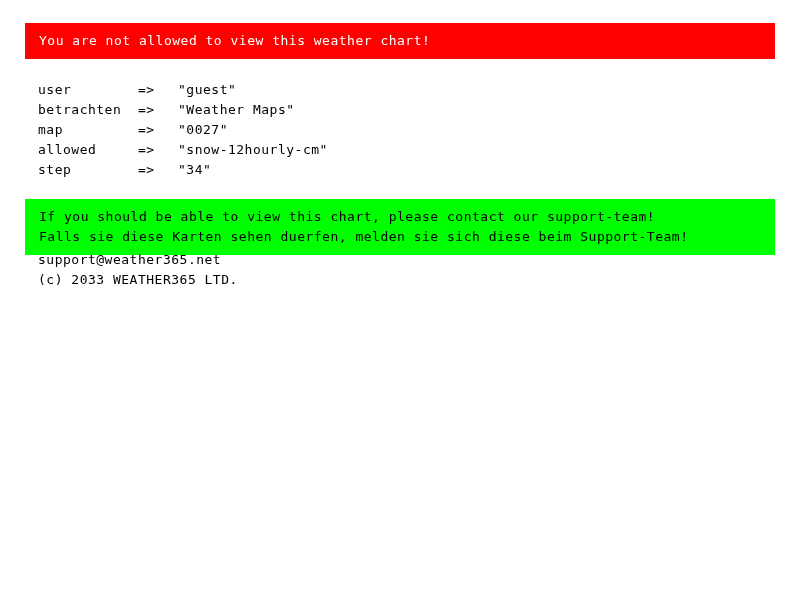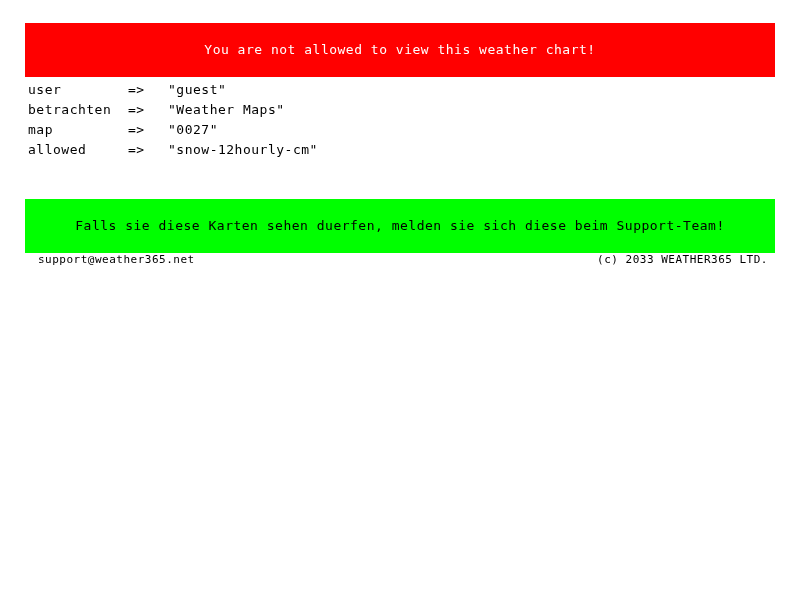--- a/index.html
+++ b/index.html
@@ -18,42 +18,41 @@
   .page {
     position: relative;
     width: 800px;
     height: 600px;
   }
   .banner {
     position: absolute;
     left: 25px;
     width: 750px;
     box-sizing: border-box;
-    padding: 17px 14px;
+    padding: 8px 14px;
     font-size: 13px;
     line-height: 20px;
     letter-spacing: 0.5px;
-    text-align: center;
   }
   .banner-error {
     top: 23px;
     background: #ff0000;
     color: #ffffff;
   }
   .banner-ok {
     top: 199px;
     background: #00ff00;
     color: #000000;
   }
   .banner div {
     white-space: pre;
   }
   .params {
     position: absolute;
-    left: 28px;
+    left: 38px;
     top: 80px;
     line-height: 20px;
   }
   .params table {
     border-collapse: collapse;
     font-size: 13px;
     letter-spacing: 0.5px;
   }
   .params td {
     padding: 0;
@@ -63,23 +62,24 @@
   }
   .params td.key { width: 100px; }
   .params td.arrow { width: 40px; }
   .footer {
     position: absolute;
     left: 38px;
     top: 250px;
     width: 730px;
     display: flex;
     justify-content: space-between;
-    font-size: 11px;
+    font-size: 13px;
     letter-spacing: 0.5px;
     line-height: 20px;
+    flex-direction: column;
   }
   .footer span { white-space: pre; }
 </style>
 </head>
 <body>
 
 <div class="page">
 
   <div class="banner banner-error">
     <div>You are not allowed to view this weather chart!</div>
@@ -101,25 +101,31 @@
         <tr>
           <td class="key">map</td>
           <td class="arrow">=&gt;</td>
           <td class="val">"0027"</td>
         </tr>
         <tr>
           <td class="key">allowed</td>
           <td class="arrow">=&gt;</td>
           <td class="val">"snow-12hourly-cm"</td>
         </tr>
+        <tr>
+          <td class="key">step</td>
+          <td class="arrow">=&gt;</td>
+          <td class="val">"34"</td>
+        </tr>
       </tbody>
     </table>
   </div>
 
   <div class="banner banner-ok">
+    <div>If you should be able to view this chart, please contact our support-team!</div>
     <div>Falls sie diese Karten sehen duerfen, melden sie sich diese beim Support-Team!</div>
   </div>
 
   <div class="footer">
     <span>support@weather365.net</span>
     <span>(c) 2033 WEATHER365 LTD.</span>
   </div>
 
 </div>
 

